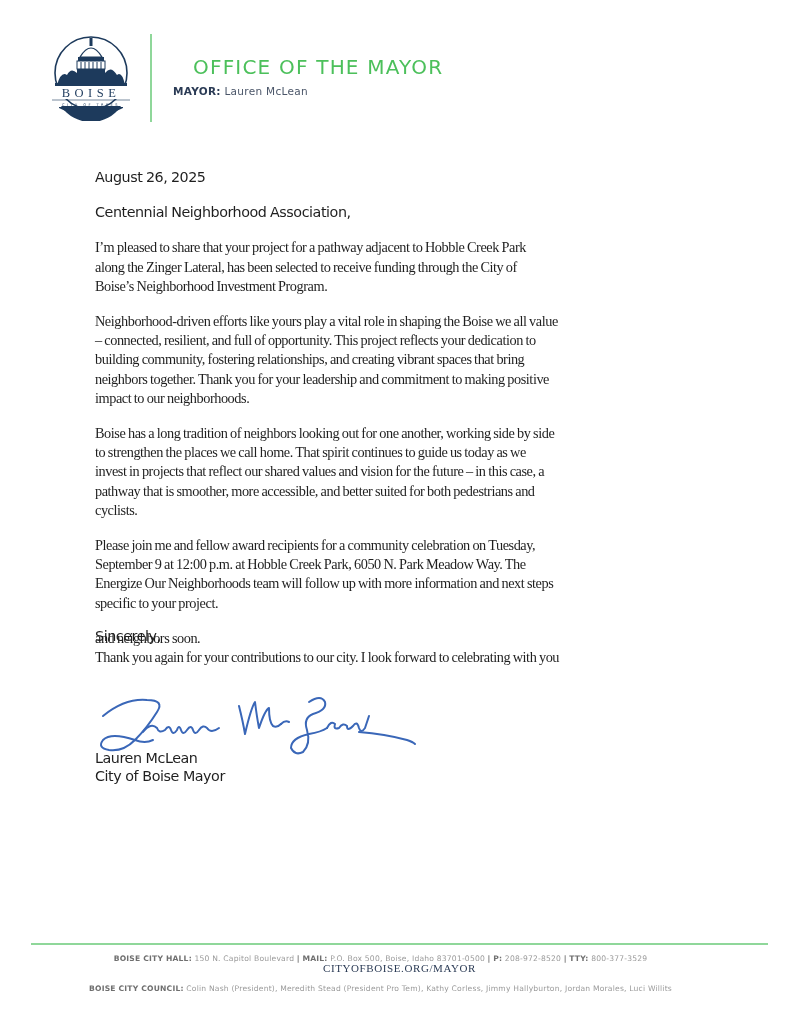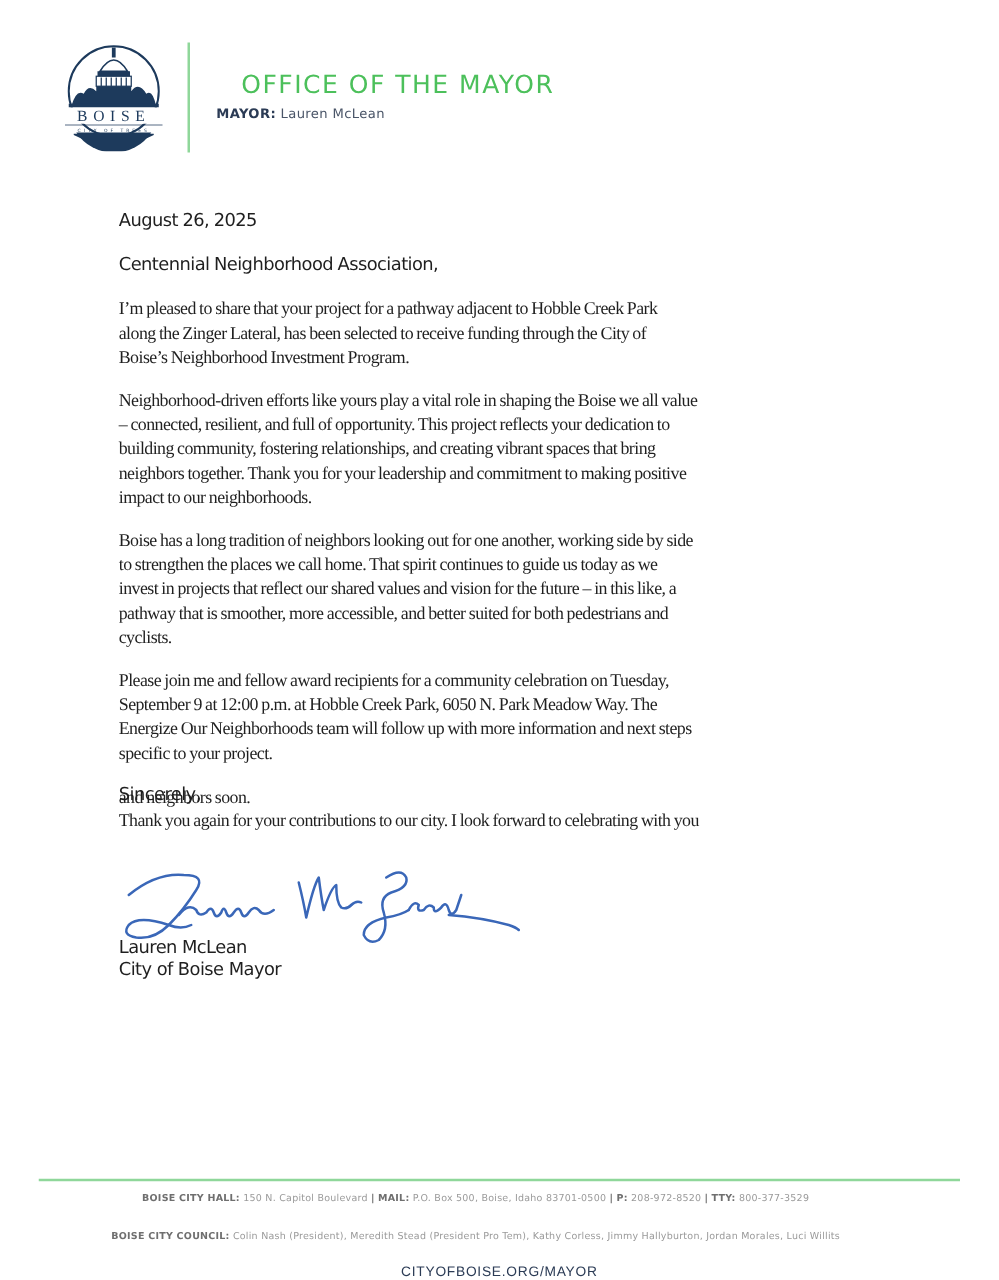--- a/index.html
+++ b/index.html
@@ -22,21 +22,21 @@
     .closing { position: absolute; left: 95px; top: 628px; font-size: 14.3px; color: #1f1f1f; font-family: "DejaVu Sans", sans-serif; letter-spacing: -0.45px; }
     .signature { position: absolute; left: 95px; top: 678px; width: 330px; height: 80px; }
     .sig-name { position: absolute; left: 95px; top: 749px; font-size: 14.3px; line-height: 18px; color: #1f1f1f; font-family: "DejaVu Sans", sans-serif; letter-spacing: -0.45px; }
 
     
     .footer-rule { position: absolute; left: 31px; top: 943px; width: 737px; height: 2px; background: #8fd79a; }
     .footer-line { position: absolute; left: 0; width: 761px; text-align: center; font-size: 7.6px; color: #9a9a9a; white-space: nowrap; font-family: "DejaVu Sans", sans-serif; letter-spacing: 0.2px; }
     .footer-line b { color: #6f6f6f; font-weight: bold; }
     .fl1 { top: 954px; }
     .fl2 { top: 972px; margin-top: 12px; }
-    .footer-url { position: absolute; left: 0; width: 799px; top: 1012px; text-align: center; font-size: 11px; color: #2b3b55; letter-spacing: 0.6px; font-family: Liberation Sans, sans-serif; }
+    .footer-url { position: absolute; left: 0; width: 799px; top: 962px; text-align: center; font-size: 11px; color: #2b3b55; letter-spacing: 0.6px; font-family: Liberation Serif, serif; }
   </style>
 </head>
 <body>
 
 <div class="page">
 
   <svg class="seal" viewBox="0 0 88 88">
     <circle cx="44" cy="40" r="36" fill="none" stroke="#1d3a5c" stroke-width="1.6"></circle>
 
     <rect x="42.5" y="5" width="3" height="8" fill="#1d3a5c"></rect>
@@ -84,21 +84,21 @@
       <span class="pline">Neighborhood-driven efforts like yours play a vital role in shaping the Boise we all value</span>
       <span class="pline">– connected, resilient, and full of opportunity. This project reflects your dedication to</span>
       <span class="pline">building community, fostering relationships, and creating vibrant spaces that bring</span>
       <span class="pline">neighbors together. Thank you for your leadership and commitment to making positive</span>
       <span class="pline">impact to our neighborhoods.</span>
     </p>
 
     <p>
       <span class="pline">Boise has a long tradition of neighbors looking out for one another, working side by side</span>
       <span class="pline">to strengthen the places we call home. That spirit continues to guide us today as we</span>
-      <span class="pline">invest in projects that reflect our shared values and vision for the future – in this like, a</span>
+      <span class="pline">invest in projects that reflect our shared values and vision for the future – in this case, a</span>
       <span class="pline">pathway that is smoother, more accessible, and better suited for both pedestrians and</span>
       <span class="pline">cyclists.</span>
     </p>
 
     <p>
       <span class="pline">Please join me and fellow award recipients for a community celebration on Tuesday,</span>
       <span class="pline">September 9 at 12:00 p.m. at Hobble Creek Park, 6050 N. Park Meadow Way. The</span>
       <span class="pline">Energize Our Neighborhoods team will follow up with more information and next steps</span>
       <span class="pline">specific to your project.</span>
     </p>

